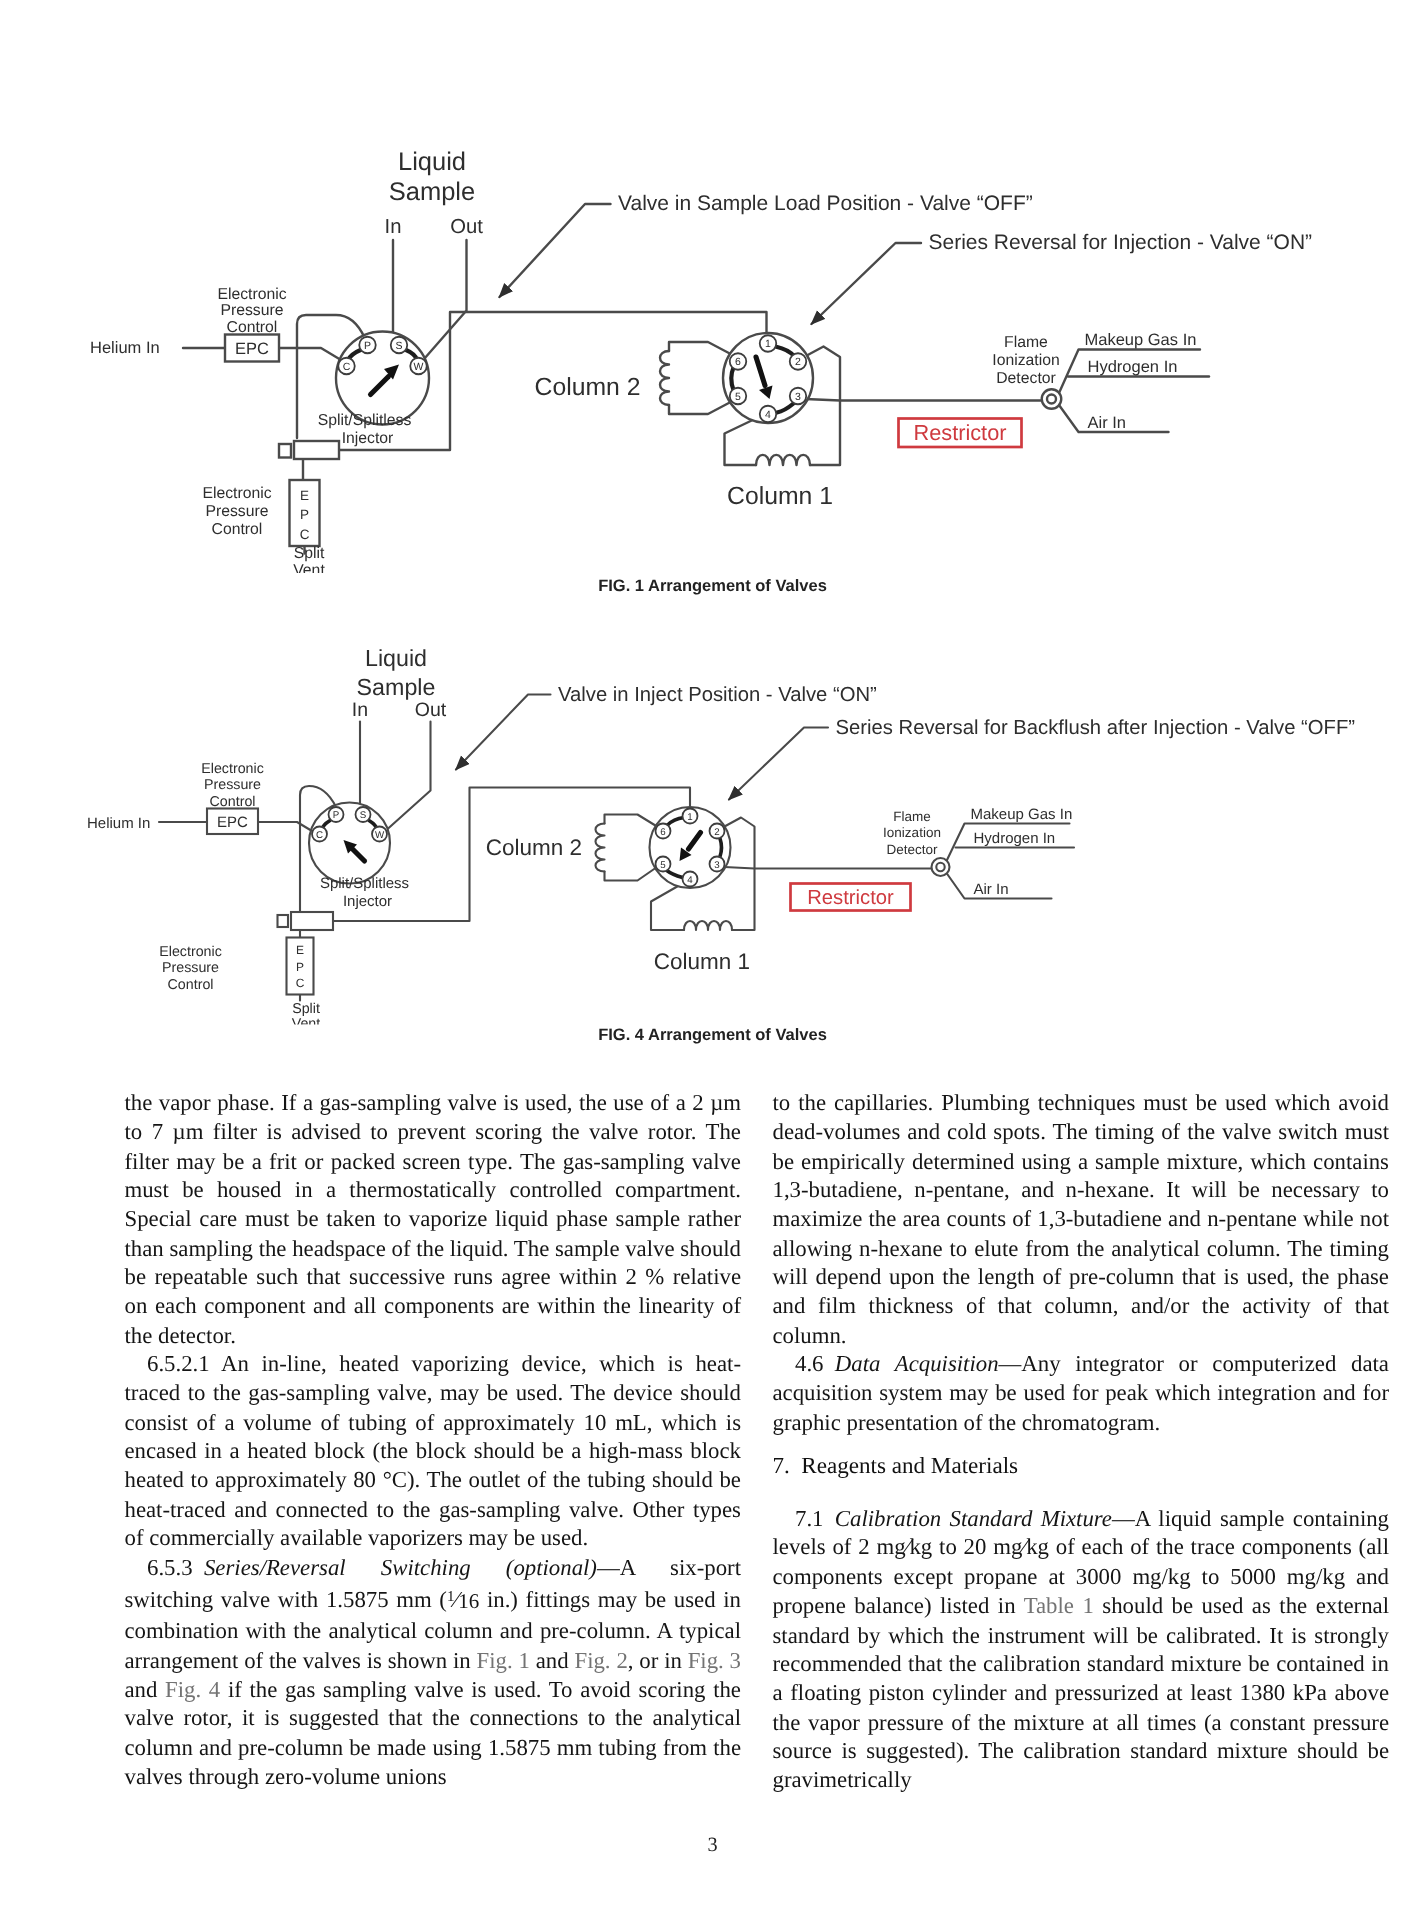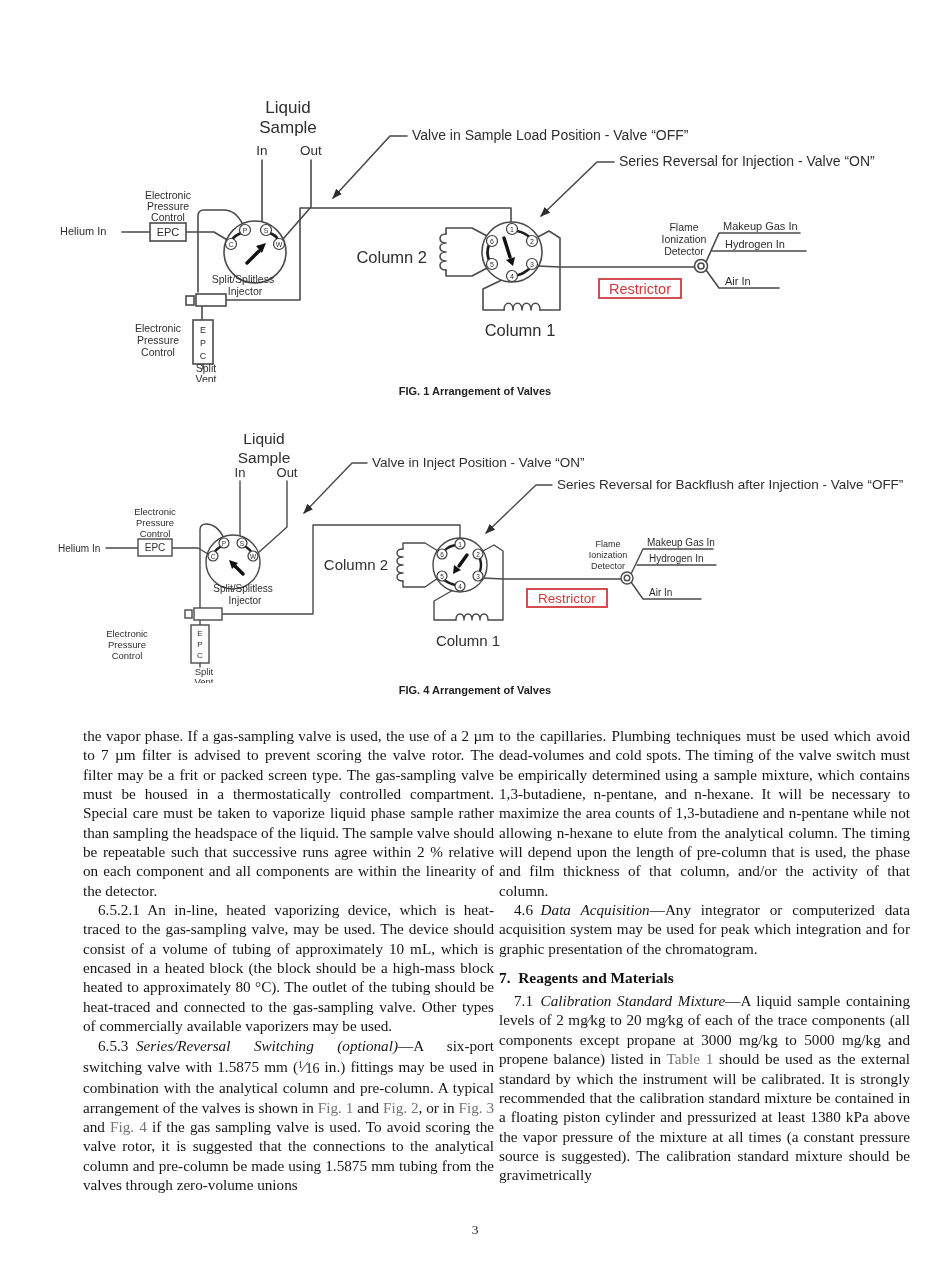--- a/index.html
+++ b/index.html
@@ -23,24 +23,24 @@
   .rot{fill:none;stroke:#111;stroke-width:3.4;stroke-linecap:round;}
   .rothead{fill:#111;stroke:none;}
   .tx{fill:#2e2e2e;font-family:"Liberation Sans",sans-serif;}
   .mid{text-anchor:middle;}
   .end{text-anchor:end;}
   .red-t{fill:#cf3a3f;}
   .red-b{fill:#ffffff;stroke:#cf3a3f;stroke-width:1.8;}
   
   .col{position:absolute;top:726px;width:411px;}
   .col-left{left:50px;margin-left:33px;}
-  .col-right{left:499px;}
+  .col-right{left:515px;}
   .para{margin:0;text-align:justify;font-size:15.2px;line-height:19.35px;color:#151515;}
   .ind{text-indent:15px;}
-  .sec-head{margin:10px 0 4px 0;font-size:15.4px;line-height:19px;font-weight:bold;color:#111;}
+  .sec-head{margin:10px 0 16px 0;font-size:15.4px;line-height:19px;font-weight:normal;color:#111;}
   .run-i{font-style:italic;}
   .run-r{color:#737373;}
   .run-sup{font-size:10px;vertical-align:4px;}
   .run-sub{font-size:14px;vertical-align:-1px;}
   .page-num{position:absolute;top:1222px;left:0;width:100%;text-align:center;font-size:13.5px;color:#222;}
 </style>
 </head>
 <body>
 
 <div class="page">

